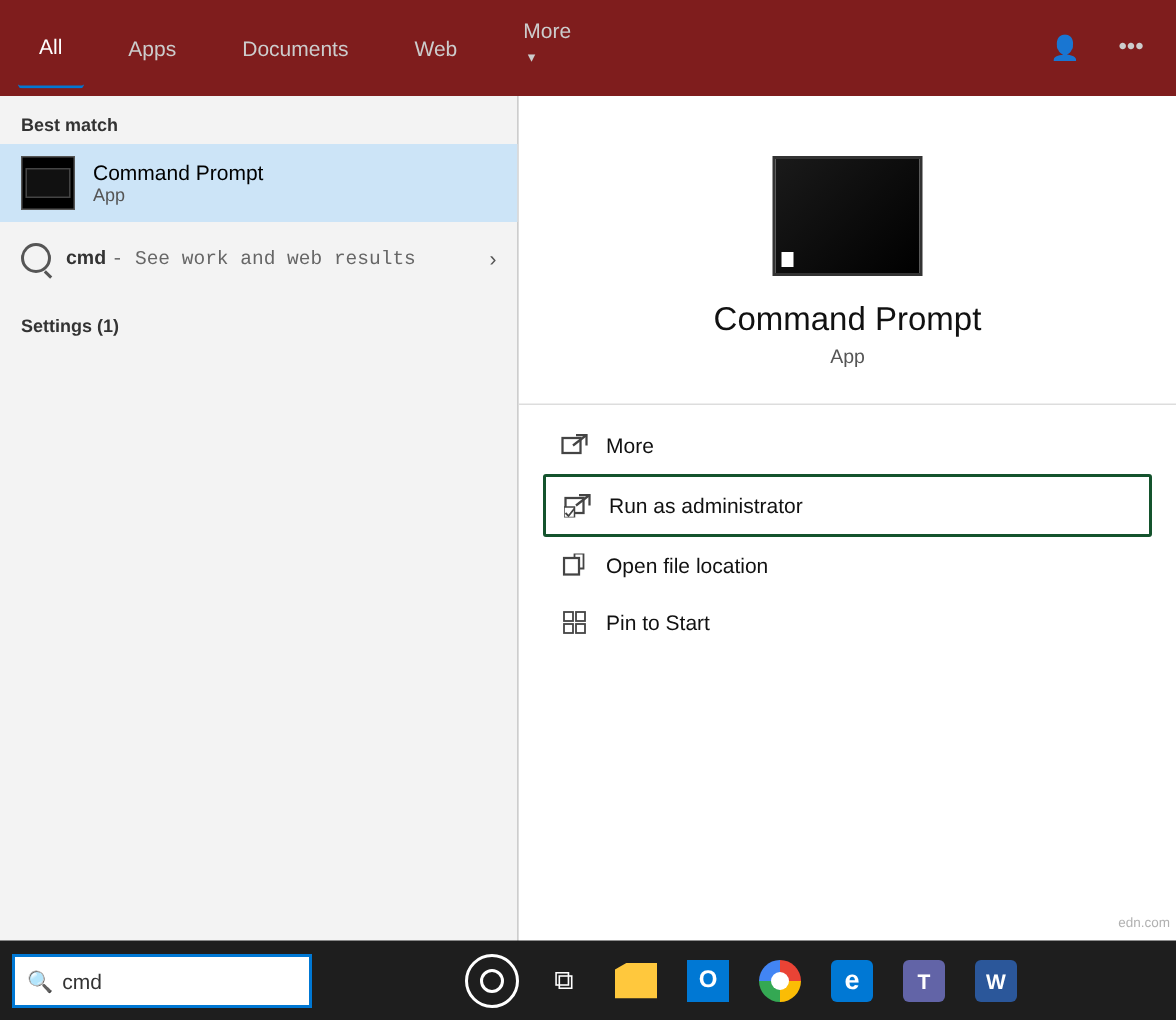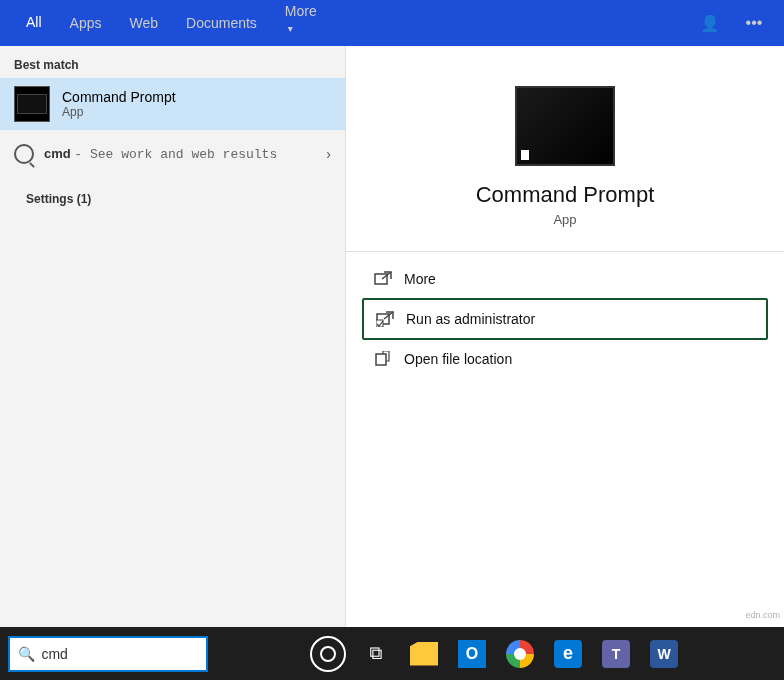--- a/index.html
+++ b/index.html
@@ -1,25 +1,25 @@
 <!DOCTYPE html>
 <html><head>
   <meta charset="utf-8">
   <style>
     * { margin: 0; padding: 0; box-sizing: border-box; }
     body { width: 784px; height: 680px; overflow: hidden; font-family: 'Segoe UI', Arial, sans-serif; background: #000; }
 
     
     .top-nav {
-      background: #1d4ed8;
-      height: 46px;
+      background: #7f1d1d;
+      height: 64px;
       display: flex;
       align-items: center;
       padding: 0 12px;
-      gap: 0;
+      gap: 16px;
     }
     .nav-tab {
       color: #ccc;
       padding: 6px 14px;
       cursor: pointer;
       font-size: 14px;
       border-radius: 3px;
       height: 53px;
       display: flex;
       align-items: center;
@@ -134,21 +134,21 @@
     .search-web-text { font-size: 13px; color: #333; }
     .search-web-query { font-weight: 600; }
     .search-web-suffix { color: #666; font-family: Liberation Mono, monospace; }
     .search-arrow {
       margin-left: auto;
       color: #555;
       font-size: 14px;
     }
 
     
-    .settings-section { padding: 4px 12px; }
+    .settings-section { padding: 4px 0; }
 
     
     .right-panel {
       flex: 1;
       background: #fff;
       display: flex;
       flex-direction: column;
       align-items: center;
       padding-top: 40px;
       border-left: 1px solid #ddd;
@@ -384,24 +384,24 @@
 <div style="position:relative; width:784px; height:680px;">
 
   <div class="top-nav">
     <div class="nav-tab active">
       <span>All</span>
     </div>
     <div class="nav-tab">
       <span>Apps</span>
     </div>
     <div class="nav-tab">
+      <span>Documents</span>
+    </div>
+    <div class="nav-tab">
       <span>Web</span>
-    </div>
-    <div class="nav-tab">
-      <span>Documents</span>
     </div>
     <div class="nav-tab more-tab">
       <span>More</span>
       <span style="font-size:10px; margin-left:3px; color:#ccc;">▾</span>
     </div>
     <div class="nav-right">
       <div class="nav-icon-btn">
         <span>👤</span>
       </div>
       <div class="nav-icon-btn">
@@ -482,20 +482,31 @@
         <div class="action-item">
           <div class="action-icon">
             <svg width="16" height="16" viewBox="0 0 16 16">
               <rect x="1" y="3" width="10" height="11" fill="none" stroke="#444" stroke-width="1.5"></rect>
               <polyline points="8,3 8,0 14,0 14,10 11,10" fill="none" stroke="#444" stroke-width="1.2"></polyline>
             </svg>
           </div>
           <span class="action-label">Open file location</span>
         </div>
 
+        <div class="action-item">
+          <div class="action-icon">
+            <svg width="16" height="16" viewBox="0 0 16 16">
+              <rect x="1" y="1" width="6" height="6" fill="none" stroke="#444" stroke-width="1.2"></rect>
+              <rect x="9" y="1" width="6" height="6" fill="none" stroke="#444" stroke-width="1.2"></rect>
+              <rect x="1" y="9" width="6" height="6" fill="none" stroke="#444" stroke-width="1.2"></rect>
+              <rect x="9" y="9" width="6" height="6" fill="none" stroke="#444" stroke-width="1.2"></rect>
+            </svg>
+          </div>
+          <span class="action-label">Pin to Start</span>
+        </div>
 
 
       </div>
 
     </div>
 
   </div>
 
   <div class="taskbar">
 

